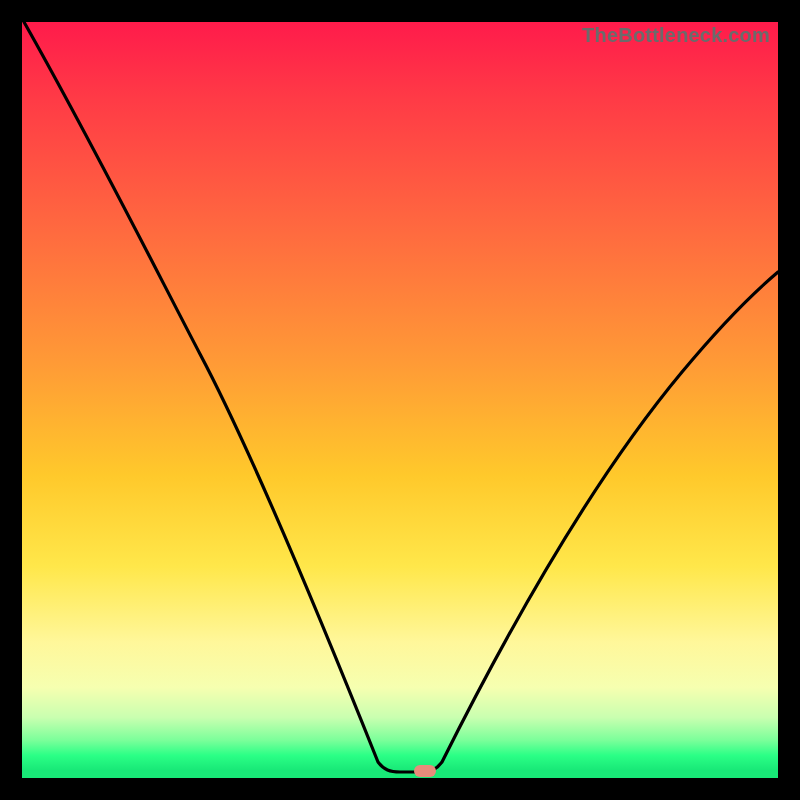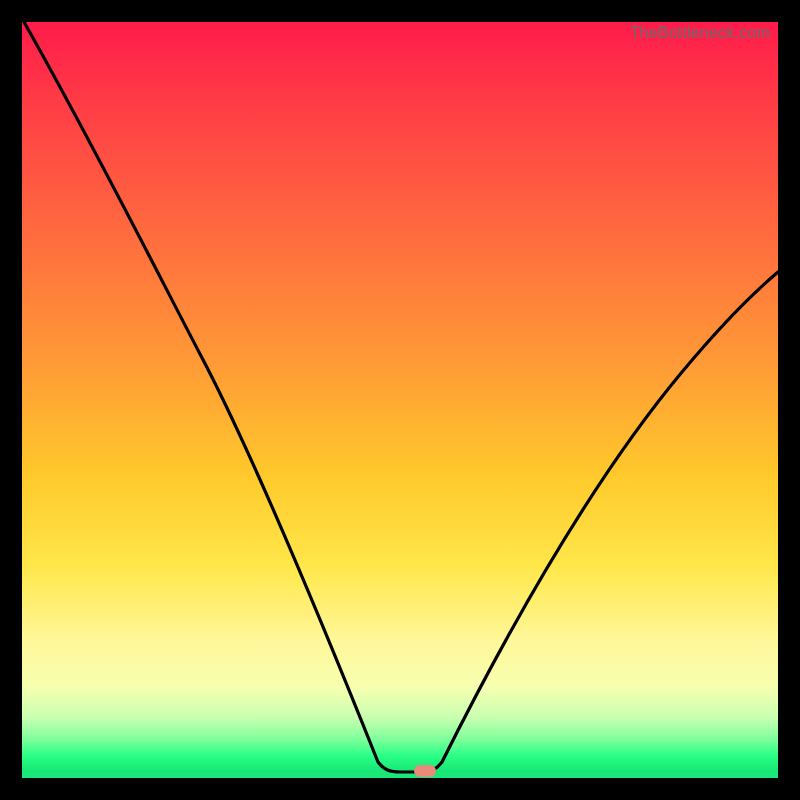--- a/index.html
+++ b/index.html
@@ -39,22 +39,22 @@
       #2bff86 97%,
       #18e877 99%,
       #18e877 100%
     );
   }
   .watermark {
     position: absolute;
     top: 2px;
     right: 8px;
     color: #6b6b6b;
-    font-size: 16px;
-    font-weight: 400;
+    font-size: 20px;
+    font-weight: 700;
     letter-spacing: 0.2px;
     user-select: none;
   }
   svg.curve {
     position: absolute;
     left: 0;
     top: 0;
     width: 756px;
     height: 756px;
     overflow: visible;

